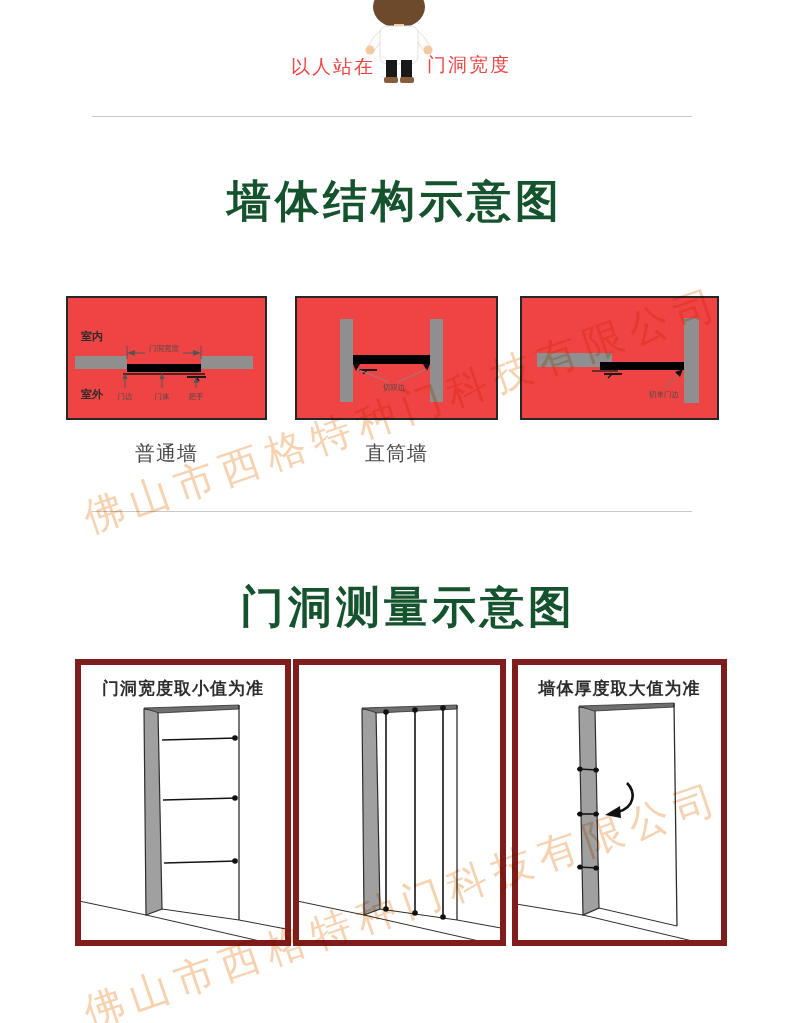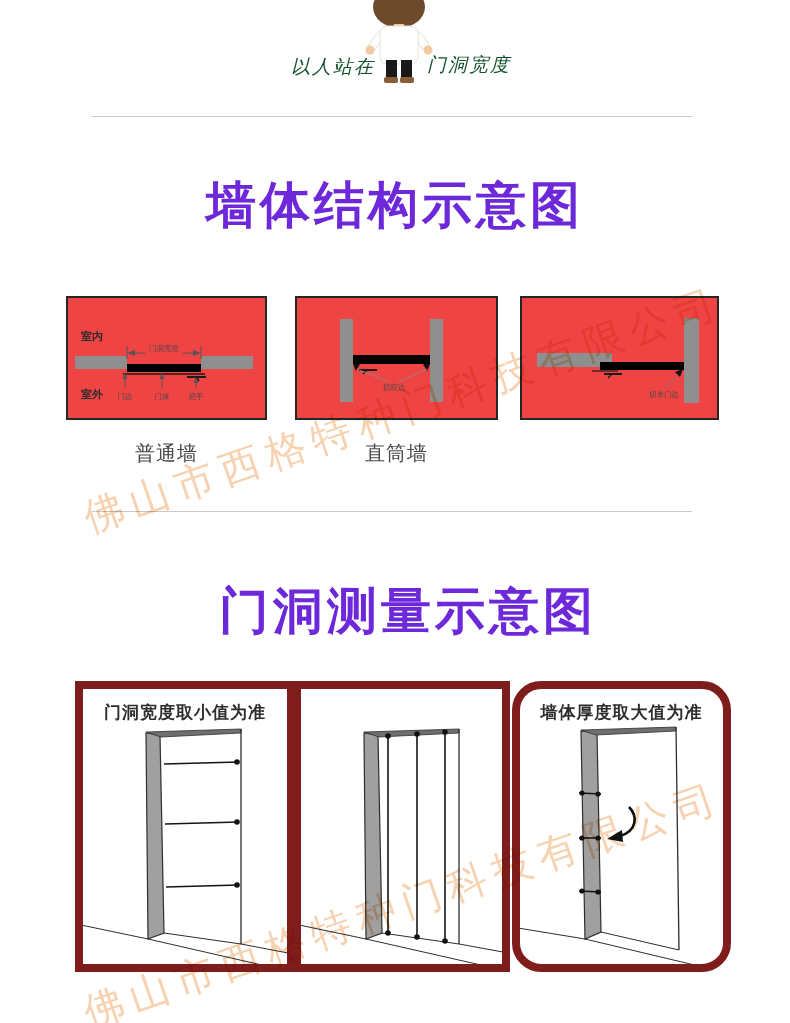--- a/index.html
+++ b/index.html
@@ -6,35 +6,35 @@
   .page{position:relative;width:790px;height:1023px;background:#fff;overflow:hidden;
         font-family:"Liberation Sans", sans-serif;}
   .abs{position:absolute;}
 
   
   .watermark{position:absolute;white-space:nowrap;font-size:40px;letter-spacing:8px;
              color:#f6cda8;opacity:.9;transform:rotate(-19deg);transform-origin:0 50%;
              mix-blend-mode:multiply;z-index:9;pointer-events:none;font-weight:500;}
 
   
-  .hdr-text{position:absolute;font-size:19px;letter-spacing:2px;color:#14532d;z-index:2;font-style:italic;}
+  .hdr-text{position:absolute;font-size:19px;letter-spacing:2px;color:#ef4444;z-index:2;}
   .divider{position:absolute;left:92px;width:600px;height:1px;background:#c9c9c9;}
 
   .big-title{position:absolute;left:0;width:790px;text-align:center;
-             font-size:50px;font-weight:700;color:#6d28d9;letter-spacing:4px;z-index:2;}
+             font-size:44px;font-weight:700;color:#14532d;letter-spacing:4px;z-index:2;}
 
   
   .wall-box{position:absolute;top:296px;height:120px;background:#ef4444;
             border:2px solid #262626;z-index:3;}
   .caption{position:absolute;top:440px;text-align:center;font-size:20px;color:#474747;
            letter-spacing:1px;z-index:3;}
 
   
-  .meas-box{position:absolute;top:681px;height:275px;background:#fff;
-            border:8px solid #7f1d1d;z-index:3;}
+  .meas-box{position:absolute;top:659px;height:275px;background:#fff;
+            border:6px solid #7f1d1d;z-index:3;}
   .meas-head{position:absolute;left:0;top:12px;width:100%;text-align:center;
              font-size:17px;font-weight:700;color:#2d2d2d;letter-spacing:1px;}
   .meas-svg{position:absolute;left:0;top:0;}
 
   svg text{font-family:"Liberation Sans", sans-serif;}
   svg text.serif{font-family:"Liberation Serif", serif;font-weight:700;}
 </style>
 </head>
 <body>
 
@@ -172,21 +172,21 @@
         <circle cx="87" cy="244" r="2.8" fill="#111"></circle>
       <line x1="116" y1="45" x2="116" y2="248" stroke="#141414" stroke-width="1.6"></line>
       <circle cx="116" cy="45" r="2.8" fill="#111"></circle>
         <circle cx="116" cy="248" r="2.8" fill="#111"></circle>
       <line x1="144" y1="43" x2="144" y2="252" stroke="#141414" stroke-width="1.6"></line>
       <circle cx="144" cy="43" r="2.8" fill="#111"></circle>
         <circle cx="144" cy="252" r="2.8" fill="#111"></circle>
     </svg>
   </div>
 
-  <div class="meas-box" style="left:512px;width:203px;border-radius:29px;">
+  <div class="meas-box" style="left:512px;width:203px;">
     <div class="meas-head">墙体厚度取大值为准</div>
     <svg class="meas-svg" width="203" height="275" viewBox="0 0 203 275">
       <polygon points="61,42 77,44 81,243 65,250" fill="#a0a0a0" stroke="#2e2e2e" stroke-width="1.2"></polygon>
       <polygon points="61,41 156,38 156,42 76,46" fill="#6f6f6f" stroke="#2e2e2e" stroke-width="0.8"></polygon>
       <line x1="156" y1="38" x2="159" y2="261" stroke="#2e2e2e" stroke-width="1.3"></line>
       <line x1="-2" y1="239" x2="65" y2="250" stroke="#2e2e2e" stroke-width="1"></line>
       <line x1="65" y1="250" x2="204" y2="283" stroke="#2e2e2e" stroke-width="1"></line>
       <line x1="81" y1="243" x2="159" y2="261" stroke="#2e2e2e" stroke-width="1"></line>
 
       <line x1="59" y1="104" x2="81" y2="105" stroke="#141414" stroke-width="1.6"></line>

